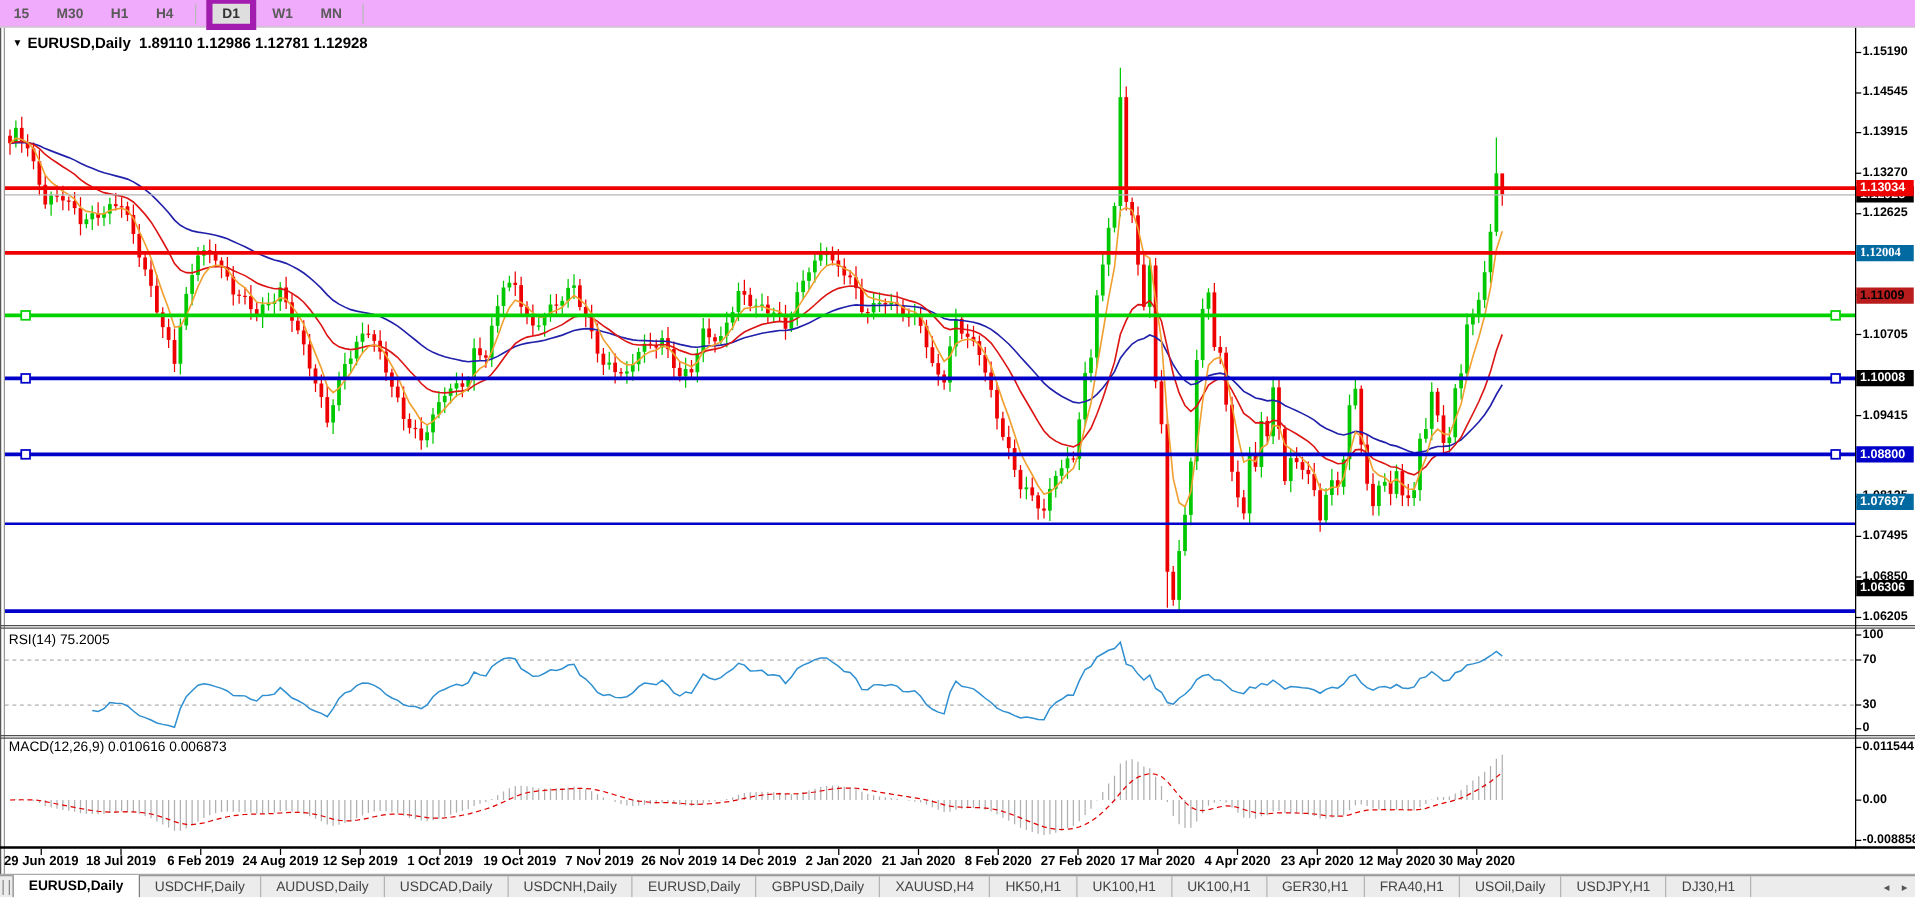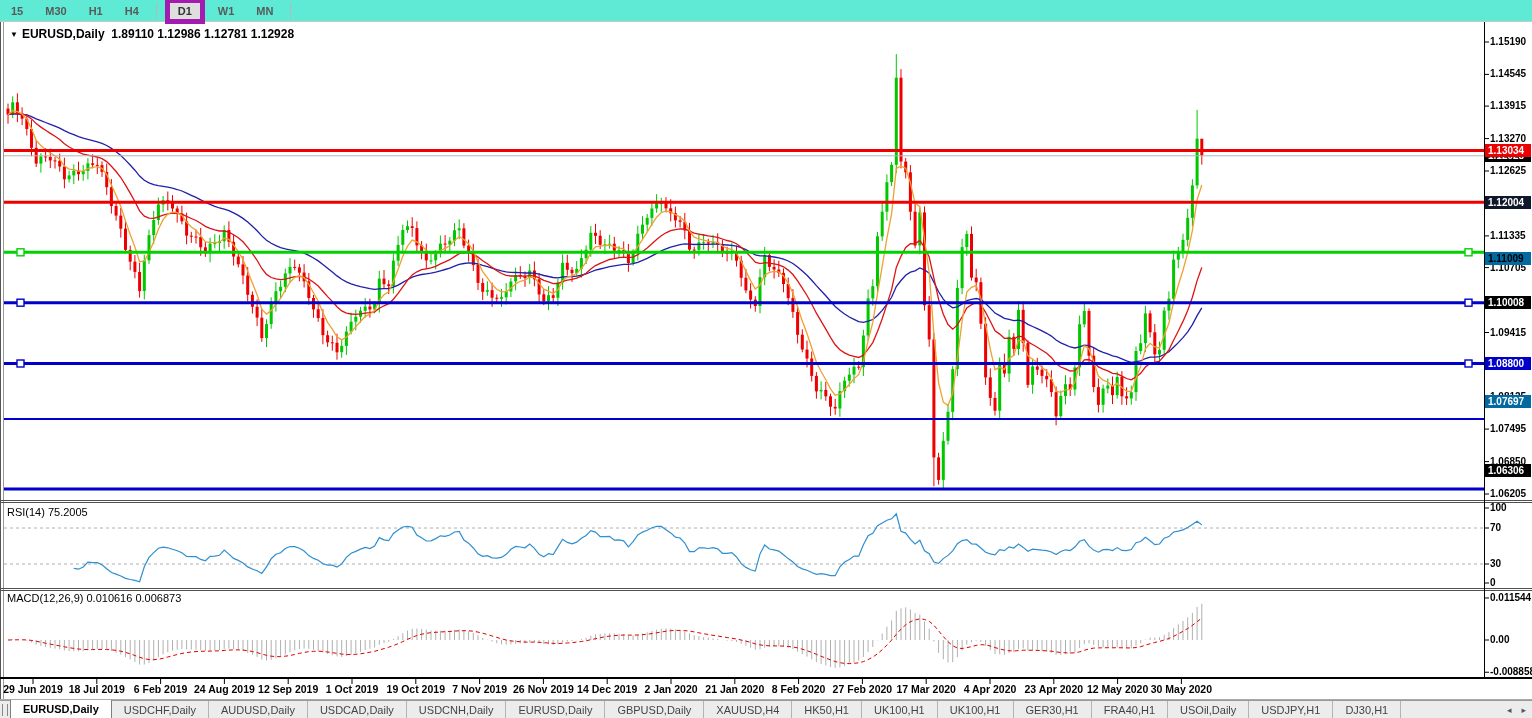--- a/index.html
+++ b/index.html
@@ -1,21 +1,21 @@
 <!DOCTYPE html>
 <html><head>
 <meta charset="utf-8">
 <style>
   *{box-sizing:border-box;margin:0;padding:0}
   html,body{width:1532px;height:718px;overflow:hidden;background:#fff;
     font-family:"Liberation Sans",sans-serif}
   #screen{position:relative;width:1532px;height:718px;background:#fff;overflow:hidden}
 
   
-  .toolbar{position:absolute;left:0;top:0;width:1532px;height:22px;background:#5eead4;
+  .toolbar{position:absolute;left:0;top:0;width:1532px;height:22px;background:#f0abfc;
     border-bottom:1px solid #c8c8c8;display:flex;align-items:center;z-index:30}
   .tfbtn{font-size:11px;font-weight:700;color:#5a5a5a;padding:2px 8px;margin:0 2px;
     border:1px solid transparent;cursor:default;white-space:nowrap}
   .tfbtn.active{background:#dedede;border:5px solid #a21caf;color:#333}
   .tbsep{width:1px;height:16px;background:#b8b8b8;margin:0 6px}
 
   
   .charttitle{position:absolute;left:10px;top:27px;font-size:12px;font-weight:700;color:#000;
     z-index:20;white-space:nowrap}
   .charttitle .tri{font-size:8px;position:relative;top:-1px;margin-right:4px}
@@ -931,22 +931,22 @@
       <div class="tab">USOil,Daily</div>
       <div class="tab">USDJPY,H1</div>
       <div class="tab">DJ30,H1</div>
       <div class="tabnav">
       <span>◂</span>
       <span>▸</span>
     </div>
   </div>
 <div class="pricebox" style="top: 149.292px; background: rgb(0, 0, 0); color: rgb(255, 255, 255);">1.12928</div>
     <div class="pricebox" style="top: 143.96px; background: rgb(238, 0, 0); color: rgb(255, 255, 255);">1.13034</div>
-    <div class="pricebox" style="top: 195.775px; background: #0f172a; color: rgb(255, 255, 255);">1.12004</div>
-    <div class="pricebox" style="top: 252px; background: #0369a1; color: rgb(0, 0, 0);">1.11009</div>
+    <div class="pricebox" style="top: 195.775px; background: #0369a1; color: rgb(255, 255, 255); font-family: Liberation Serif, serif;">1.12004</div>
+    <div class="pricebox" style="top: 230px; background: #b91c1c; color: rgb(0, 0, 0);">1.11009</div>
     <div class="pricebox" style="top: 296.186px; background: #000000; color: rgb(255, 255, 255);">1.10008</div>
     <div class="pricebox" style="top: 356.956px; background: rgb(0, 0, 200); color: rgb(255, 255, 255);">1.08800</div>
     <div class="pricebox" style="top: 395px; background: #0369a1; color: rgb(255, 255, 255);">1.07697</div>
     <div class="pricebox" style="top: 464px; background: #000000; color: rgb(255, 255, 255);">1.06306</div>
     <div class="pricelabel" style="top: 36px;">1.15190</div>
     <div class="pricelabel" style="top: 68.4474px;">1.14545</div>
     <div class="pricelabel" style="top: 100.14px;">1.13915</div>
     <div class="pricelabel" style="top: 132.588px;">1.13270</div>
     <div class="pricelabel" style="top: 165.035px;">1.12625</div>
     <div class="pricelabel" style="top: 229.93px;">1.11335</div>

